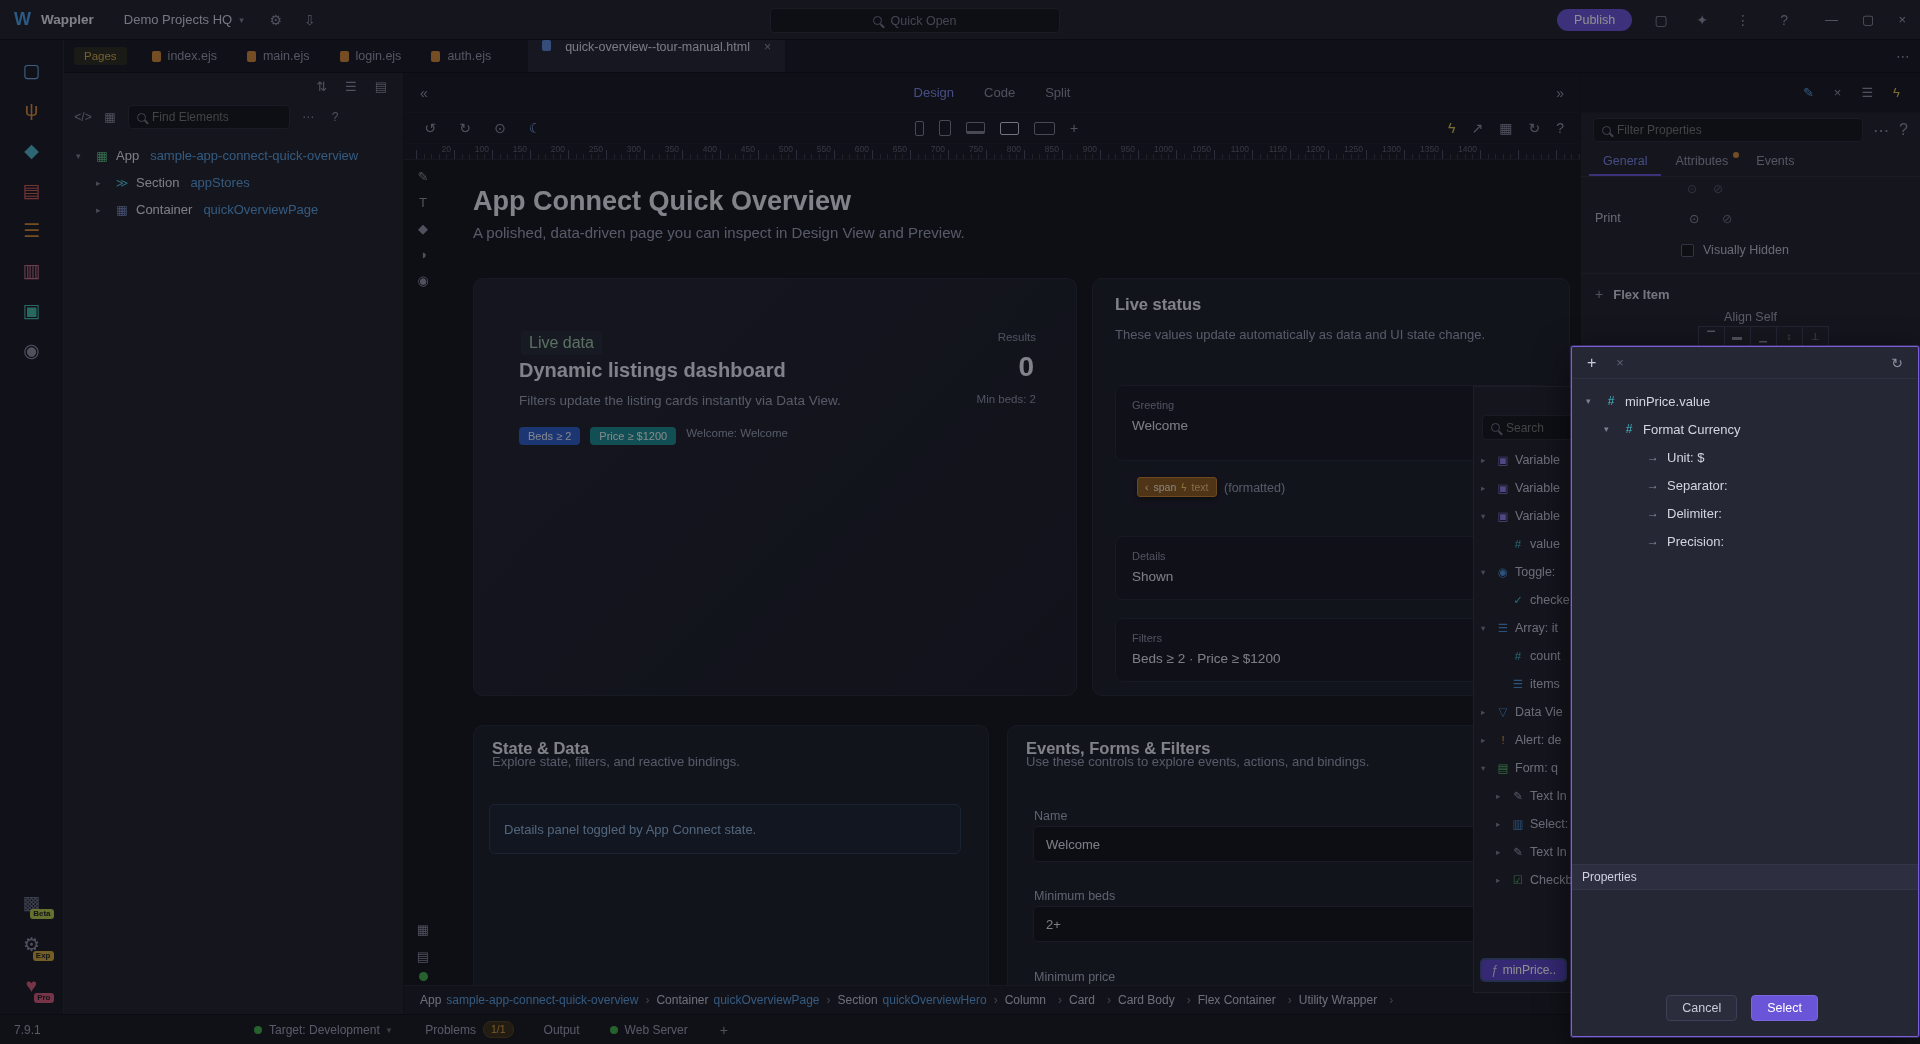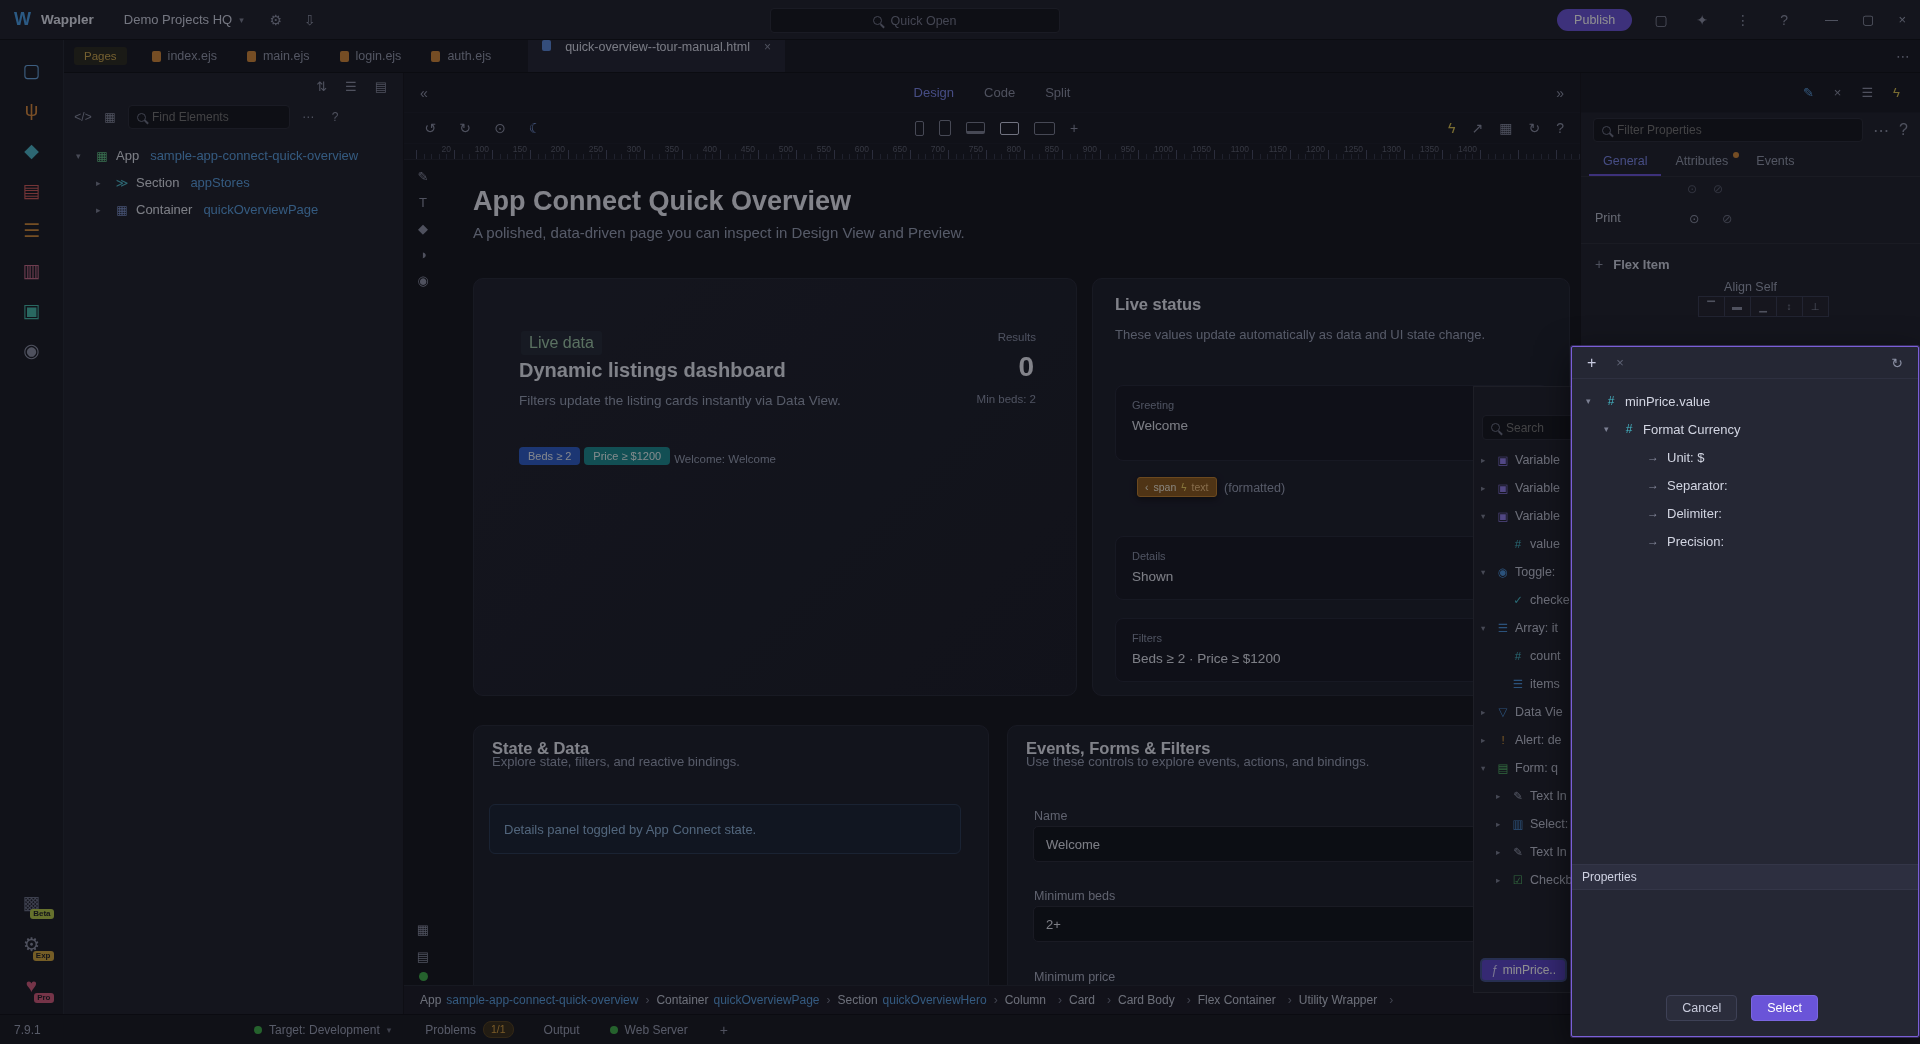--- a/index.html
+++ b/index.html
@@ -96,21 +96,21 @@
   .card1 { left:69px; top:118px; width:604px; height:418px; background:linear-gradient(135deg,#20222f, #1b1d27); }
   .card2 { left:688px; top:118px; width:478px; height:418px; }
   .card3 { left:69px; top:565px; width:516px; height:300px; }
   .card4 { left:603px; top:565px; width:566px; height:300px; }
   .live-badge { position:absolute; left:47px; top:52px; background:#252b38; color:#9fc8a8; font-size:16px; padding:3px 8px; border-radius:3px; }
   .results-label { position:absolute; right:40px; top:52px; font-size:11.5px; color:#8a92a8; }
   .big-zero { position:absolute; right:42px; top:72px; font-size:28px; font-weight:700; color:#e8eaf2; }
   .minbeds { position:absolute; right:40px; top:114px; font-size:11.5px; color:#8a92a8; }
   .card-h1 { position:absolute; left:45px; top:80px; font-size:20px; font-weight:700; color:#e4e7f0; }
   .card1-desc { position:absolute; left:45px; top:114px; font-size:13.5px; color:#98a0b5; }
-  .badge-row { position:absolute; left:45px; top:168px; display:flex; align-items:flex-end; gap:4px; }
+  .badge-row { position:absolute; left:45px; top:148px; display:flex; align-items:flex-start; gap:10px; }
   .badge-blue { background:#2e5ec8; color:#e8eef8; font-size:11px; padding:3px 9px; border-radius:4px; }
   .badge-teal { background:#1d8a90; color:#e8f6f6; font-size:11px; padding:3px 9px; border-radius:4px; }
   .badge-plain { color:#98a0b5; font-size:11.5px; }
   .card-h2 { position:absolute; left:22px; top:16px; font-size:16.5px; font-weight:700; color:#e4e7f0; }
   .card2-desc { position:absolute; left:22px; top:46px; width:410px; font-size:13px; color:#98a0b5; line-height:1.55; }
   .status-box { position:absolute; left:22px; width:434px; background:#171923; border:1px solid #252838; border-radius:8px; padding:13px 16px; }
   .sb-label { font-size:11px; color:#8a92a8; }
   .sb-value { font-size:13.5px; color:#dde0ea; margin-top:7px; }
   .box-greeting { top:106px; height:76px; }
   .box-details { top:257px; height:64px; }
@@ -542,20 +542,24 @@
           </div>
           <div class="rp-faint">
             <span>⊙</span>
             <span>⊘</span>
           </div>
           <div class="rp-row">
             <span>Print</span>
             <span class="rp-eye1">⊙</span>
             <span class="rp-eye2">⊘</span>
           </div>
+          <div class="rp-vh">
+            <span class="checkbox"></span>
+            <span>Visually Hidden</span>
+          </div>
           <div class="rp-divider"></div>
           <div class="rp-flex-h">
             <span class="rp-move">+</span>
             <span>Flex Item</span>
           </div>
           <div class="rp-align">
             <span>Align Self</span>
             <span class="align-group">
               <span class="align-btn">▔</span>
               <span class="align-btn">▬</span>

